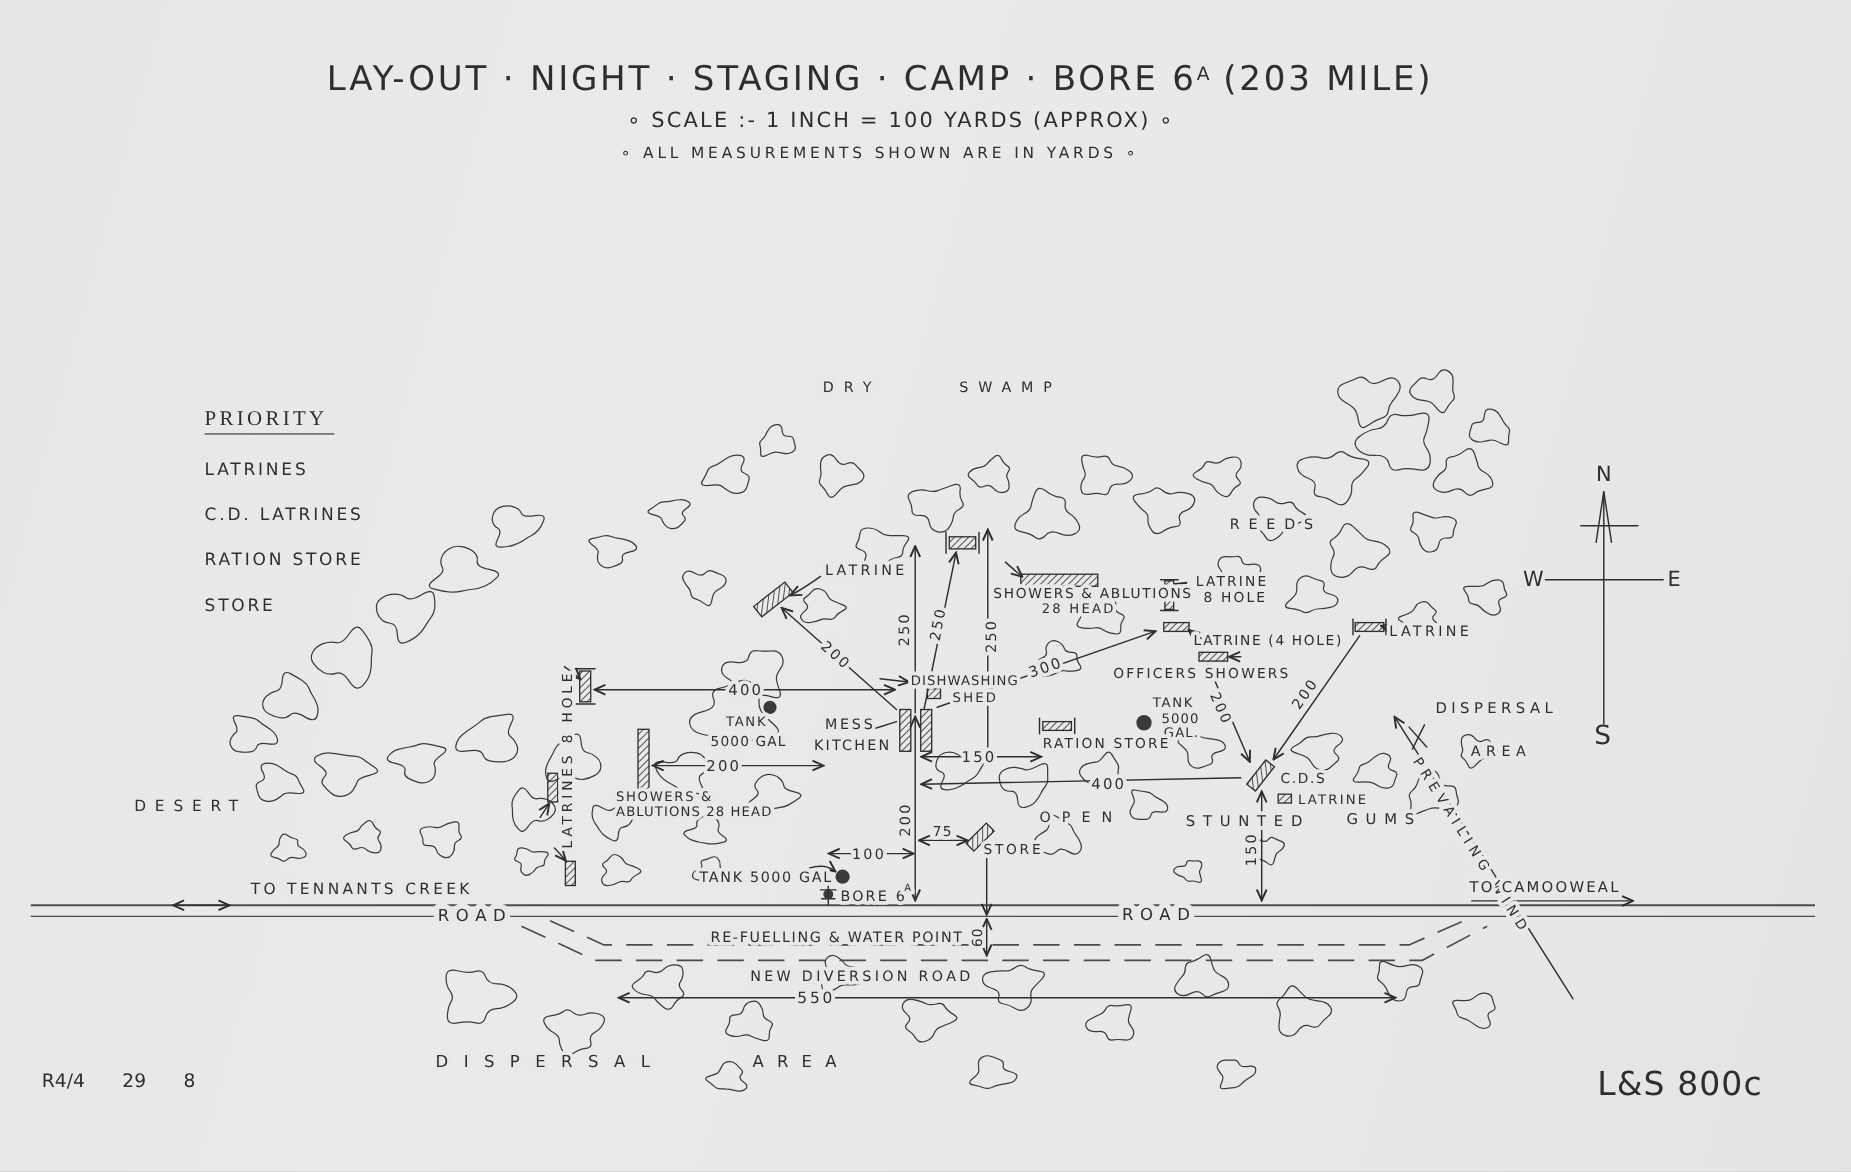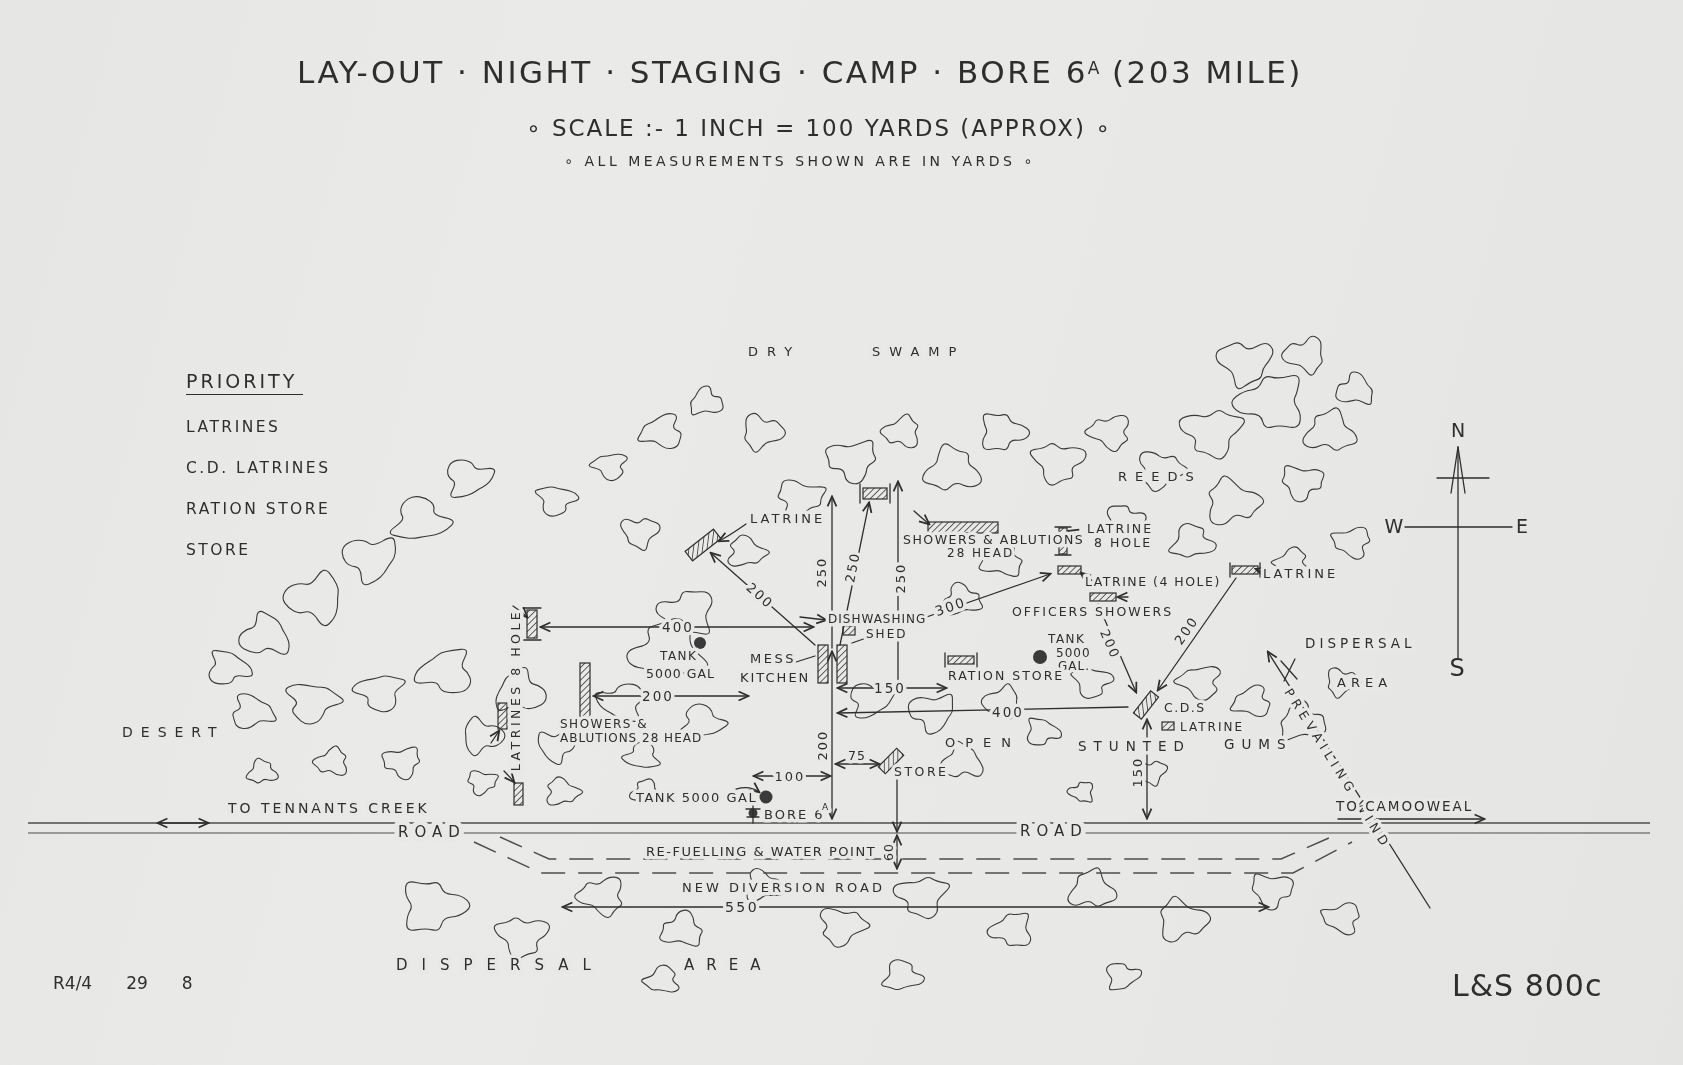--- a/index.html
+++ b/index.html
@@ -5,27 +5,27 @@
   html,body{margin:0;padding:0;background:#cfcfcd;}
   .sheet{
     position:relative;width:1683px;height:1065px;overflow:hidden;
     background:linear-gradient(105deg,#e6e6e4 0%,#eaeae8 30%,#e8e8e6 70%,#e4e4e2 100%);
     font-family:"DejaVu Sans",sans-serif;color:#2e2e2e;
   }
   .hdr{position:absolute;left:0;top:54px;width:1600px;text-align:center;}
   .title{font-size:31px;letter-spacing:2.5px;}
   .title .sup{font-size:17px;vertical-align:9px;}
   .title .tail{margin-left:10px;}
-  .scaleln{font-size:23px;letter-spacing:2px;margin-top:25px;padding-left:38px;}
+  .scaleln{font-size:19px;letter-spacing:2px;margin-top:8px;padding-left:38px;}
   .note1{font-size:14px;letter-spacing:3.5px;margin-top:12px;}
   .note2{font-size:14px;letter-spacing:2.5px;margin-top:5px;}
   .priority{position:absolute;left:186px;top:370px;}
-  .p-head{font-size:19px;letter-spacing:3px;border-bottom:1.5px solid #2e2e2e;display:inline-block;padding:0 6px 2px 0;}
+  .p-head{font-size:19px;letter-spacing:3px;border-bottom:1.5px solid #2e2e2e;display:inline-block;padding:0 6px 2px 0;font-family:Liberation Serif, serif;}
   .p-item{font-size:15.5px;letter-spacing:2.5px;margin-top:23px;}
-  .corner-l{position:absolute;left:38px;top:973px;font-size:17px;display:flex;gap:34px;margin-left:15px;}
+  .corner-l{position:absolute;left:38px;top:973px;font-size:17px;display:flex;gap:34px;}
   .corner-r{position:absolute;left:1452px;top:968px;font-size:30px;letter-spacing:1px;text-align:right;}
   svg.map{position:absolute;left:0;top:0;}
   svg text{fill:#2e2e2e;font-family:"DejaVu Sans",sans-serif;}
   .lbl{paint-order:stroke;stroke:#e8e8e6;stroke-width:7px;stroke-linejoin:round;}
   .lbl2{paint-order:stroke;stroke:#e8e8e6;stroke-width:10px;stroke-linejoin:round;}
   .ink{stroke:#2e2e2e;fill:none;stroke-width:1.3;stroke-linecap:round;}
   .road{stroke:#4c4c4c;fill:none;}
   .bld{fill:url(#hatch);stroke:#2e2e2e;stroke-width:1.2;}
 </style>
 </head>

